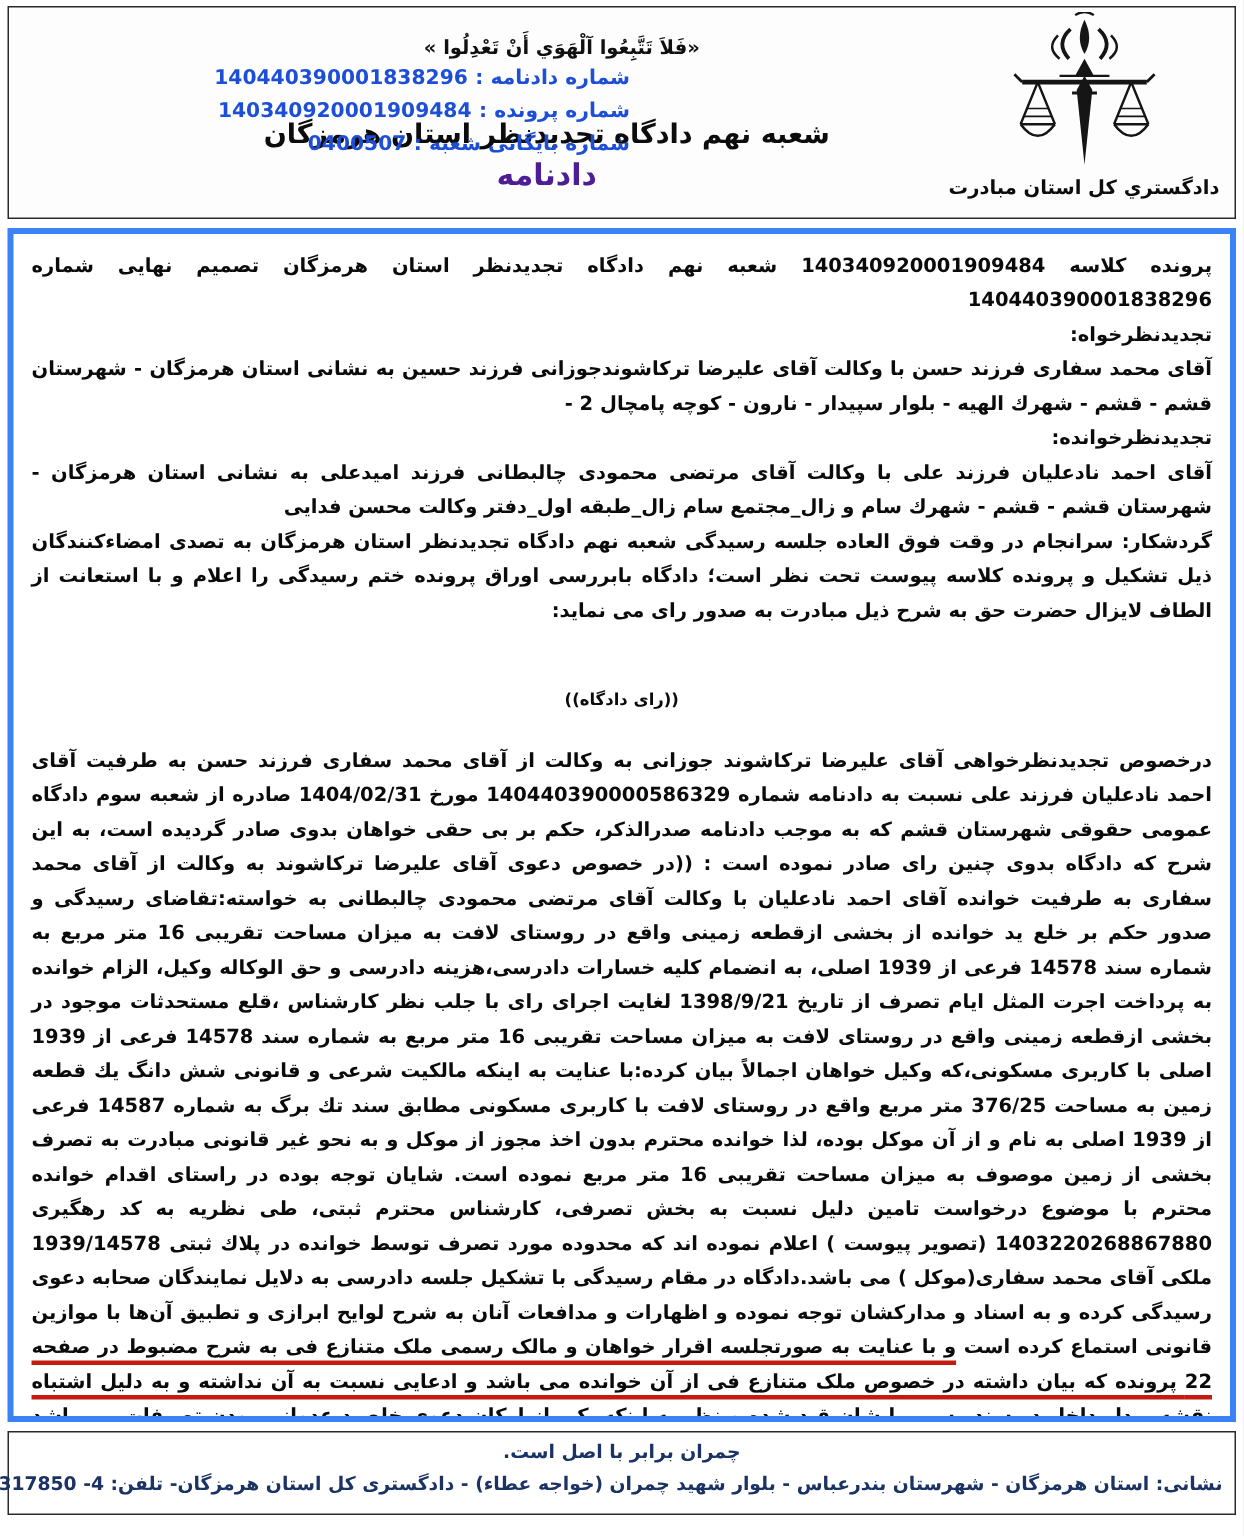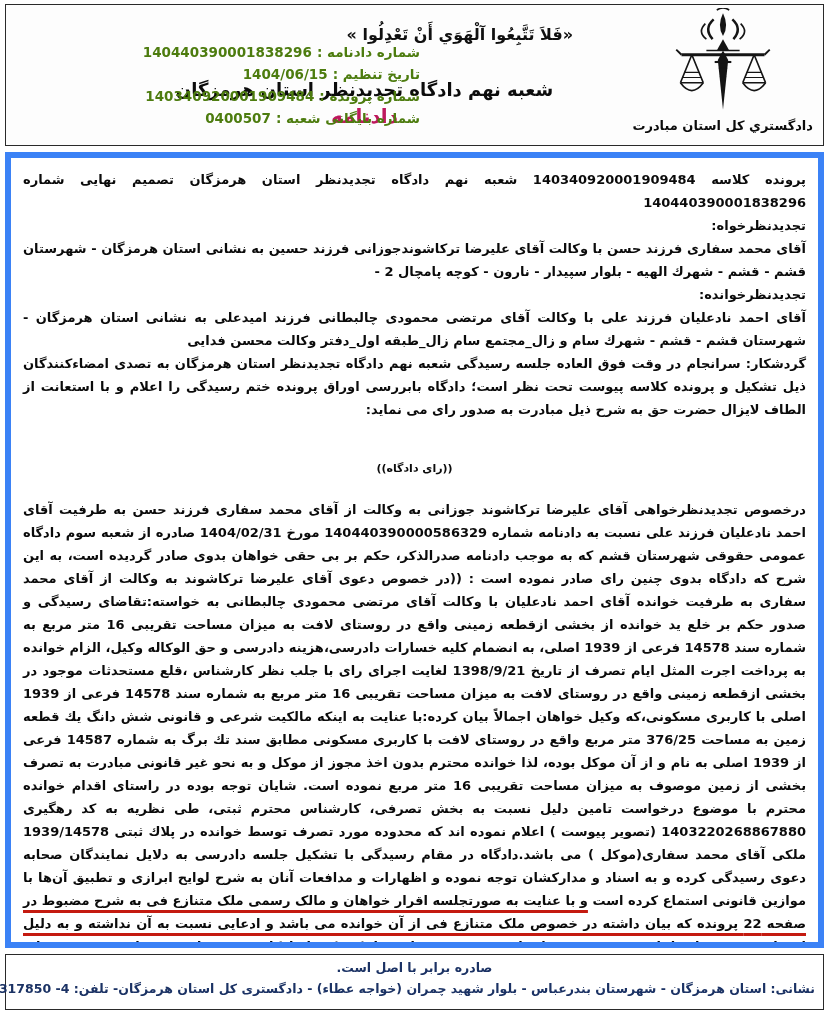--- a/index.html
+++ b/index.html
@@ -6,42 +6,42 @@
   .page{
     width:829px;height:1024px;box-sizing:border-box;background:#ffffff;
     padding:4px 5px;position:relative;direction:rtl;
     font-family:"DejaVu Sans",sans-serif;color:#111;
   }
   
   .header-box{
     position:relative;height:140px;border:1px solid #2a2a2a;background:#fdfdfd;
   }
   .quote{
-    position:absolute;top:20px;right:250px;left:170px;
-    font-size:16px;font-weight:bold;color:#101010;
+    position:absolute;top:20px;right:250px;left:170px;text-align:center;
+    font-size:13px;font-weight:bold;color:#101010;
   }
   .center-titles{
     position:absolute;top:74px;right:250px;left:150px;text-align:center;white-space:nowrap;
   }
   .branch-title{font-size:18px;font-weight:bold;color:#0c0c0c;}
-  .doc-title{font-size:20px;font-weight:bold;color:#be185d;margin-top:4px;letter-spacing:1px;}
+  .doc-title{font-size:20px;font-weight:bold;color:#4c1d95;margin-top:4px;letter-spacing:1px;}
   .logo-wrap{
     position:absolute;top:3px;right:10px;width:180px;text-align:center;
   }
   .logo-caption{font-size:13px;font-weight:bold;color:#0c0c0c;margin-top:-2px;white-space:nowrap;}
   .meta-block{
     position:absolute;top:36px;left:62px;width:352px;text-align:right;
-    font-size:13.5px;font-weight:bold;line-height:22px;color:#4d7c0f;
+    font-size:13.5px;font-weight:bold;line-height:22px;color:#1d4ed8;
   }
   .meta-line span{white-space:nowrap;}
   .meta-line .v{margin-right:5px;}
   
   .body-box{
     margin-top:6px;height:796px;box-sizing:border-box;overflow:hidden;
-    border:6px solid #3b82f6;padding:10px 12px 4px 12px;
+    border:4px solid #3b82f6;padding:10px 12px 4px 12px;
     font-size:13px;font-weight:bold;line-height:23px;color:#0b0b0b;
     text-align:justify;
   }
   .body-box p{margin:0;}
   .case-line{margin-bottom:6px;}
   .sec-label{margin:8px 0 12px 0;}
   .addr{margin-bottom:8px;}
   .gardesh{margin-top:14px;}
   .verdict-heading{text-align:center;font-size:11px;margin:36px 0 18px 0 !important;}
   .red-underline{
@@ -100,35 +100,34 @@
 
         <path d="M50 41 L45 50 L50 98 L55 50 Z" fill="#151515"></path>
         <path class="ln" d="M42 52 H58" stroke-width="2"></path>
         <path class="ln" d="M46 58 h8 M47 66 h6 M48 74 h4" stroke-width="1"></path>
       </svg>
       <div class="logo-caption">دادگستري کل استان مبادرت</div>
     </div>
 
     <div class="meta-block">
       <div class="meta-line"><span class="l">شماره دادنامه :</span><span class="v">140440390001838296</span></div>
-      <div class="meta-line"><span class="l">تاریخ تنظیم :</span><span class="v">1404/06/15</span></div>
       <div class="meta-line"><span class="l">شماره پرونده :</span><span class="v">140340920001909484</span></div>
       <div class="meta-line"><span class="l">شماره بایگانی شعبه :</span><span class="v">0400507</span></div>
     </div>
   </div>
 
   <div class="body-box">
     <p class="case-line">پرونده کلاسه 140340920001909484 شعبه نهم دادگاه تجدیدنظر استان هرمزگان تصمیم نهایی شماره 140440390001838296</p>
     <p class="sec-label">تجدیدنظرخواه:</p>
     <p class="addr">آقای محمد سفاری فرزند حسن با وکالت آقای علیرضا ترکاشوندجوزانی فرزند حسین به نشانی استان هرمزگان - شهرستان قشم - قشم - شهرك الهیه - بلوار سپیدار - نارون - کوچه پامچال 2 -</p>
     <p class="sec-label">تجدیدنظرخوانده:</p>
     <p class="addr">آقای احمد نادعلیان فرزند علی با وکالت آقای مرتضی محمودی چالبطانی فرزند امیدعلی به نشانی استان هرمزگان - شهرستان قشم - قشم - شهرك سام و زال_مجتمع سام زال_طبقه اول_دفتر وکالت محسن فدایی</p>
     <p class="gardesh">گردشکار: سرانجام در وقت فوق العاده جلسه رسیدگی شعبه نهم دادگاه تجدیدنظر استان هرمزگان به تصدی امضاءکنندگان ذیل تشکیل و پرونده کلاسه پیوست تحت نظر است؛ دادگاه بابررسی اوراق پرونده ختم رسیدگی را اعلام و با استعانت از الطاف لایزال حضرت حق به شرح ذیل مبادرت به صدور رای می نماید:</p>
     <p class="verdict-heading">((رای دادگاه))</p>
     <p class="verdict"><span>درخصوص تجدیدنظرخواهی آقای علیرضا ترکاشوند جوزانی به وکالت از آقای محمد سفاری فرزند حسن به طرفیت آقای احمد نادعلیان فرزند علی نسبت به دادنامه شماره 140440390000586329 مورخ 1404/02/31 صادره از شعبه سوم دادگاه عمومی حقوقی شهرستان قشم که به موجب دادنامه صدرالذکر، حکم بر بی حقی خواهان بدوی صادر گردیده است، به این شرح که دادگاه بدوی چنین رای صادر نموده است : ((در خصوص دعوی آقای علیرضا ترکاشوند به وکالت از آقای محمد سفاری به طرفیت خوانده آقای احمد نادعلیان با وکالت آقای مرتضی محمودی چالبطانی به خواسته:تقاضای رسیدگی و صدور حکم بر خلع ید خوانده از بخشی ازقطعه زمینی واقع در روستای لافت به میزان مساحت تقریبی 16 متر مربع به شماره سند 14578 فرعی از 1939 اصلی، به انضمام کلیه خسارات دادرسی،هزینه دادرسی و حق الوکاله وکیل،  الزام خوانده به پرداخت اجرت المثل ایام تصرف از تاریخ 1398/9/21 لغایت اجرای رای با جلب نظر کارشناس ،قلع  مستحدثات موجود در بخشی ازقطعه زمینی واقع در روستای لافت به میزان مساحت تقریبی 16 متر مربع به شماره سند 14578 فرعی از 1939 اصلی با کاربری مسکونی،که وکیل خواهان اجمالاً بیان کرده:با عنایت به اینکه مالکیت شرعی و قانونی شش دانگ یك قطعه زمین به مساحت 376/25 متر مربع واقع در روستای لافت با کاربری مسکونی مطابق سند تك برگ به شماره 14587 فرعی از 1939 اصلی به نام و از آن موکل بوده، لذا خوانده محترم بدون اخذ مجوز از موکل و به نحو غیر قانونی مبادرت به تصرف بخشی از زمین موصوف به میزان مساحت تقریبی 16 متر مربع نموده است. شایان توجه بوده در راستای اقدام خوانده محترم با موضوع درخواست تامین دلیل نسبت به بخش تصرفی، کارشناس محترم ثبتی، طی نظریه به کد رهگیری 1403220268867880 (تصویر پیوست ) اعلام نموده اند که محدوده مورد تصرف توسط خوانده در پلاك ثبتی 1939/14578 ملکی آقای محمد سفاری(موکل ) می باشد.دادگاه در مقام رسیدگی با تشکیل جلسه دادرسی به دلایل نمایندگان صحابه دعوی رسیدگی کرده و به اسناد و مدارکشان توجه نموده و اظهارات و مدافعات آنان به شرح لوایح ابرازی و تطبیق آن‌ها با موازین قانونی استماع کرده است </span><span class="red-underline">و با عنایت به صورتجلسه اقرار خواهان و مالک رسمی ملک متنازع فی به شرح مضبوط در صفحه 22 پرونده که بیان داشته در خصوص ملک متنازع فی از آن خوانده می باشد و ادعایی نسبت به آن نداشته و به دلیل اشتباه نقشه بردار داخل در سند رسمی ایشان قید شده و نظر به اینکه یکی از ارکان دعوی خلع ید عدوانی بودن تصرفات می باشد که در دعوی مطروحه با</span></p>
   </div>
 
   <div class="footer-box">
-    <div class="certify">صادره برابر با اصل است.</div>
+    <div class="certify">چمران برابر با اصل است.</div>
     <div class="address">نشانی:  استان هرمزگان - شهرستان بندرعباس - بلوار شهید چمران (خواجه عطاء) - دادگستری کل استان هرمزگان- تلفن: 4- 07633317850 کدپستی: 7916675389</div>
   </div>
 
 </div>
 
 </body></html>

